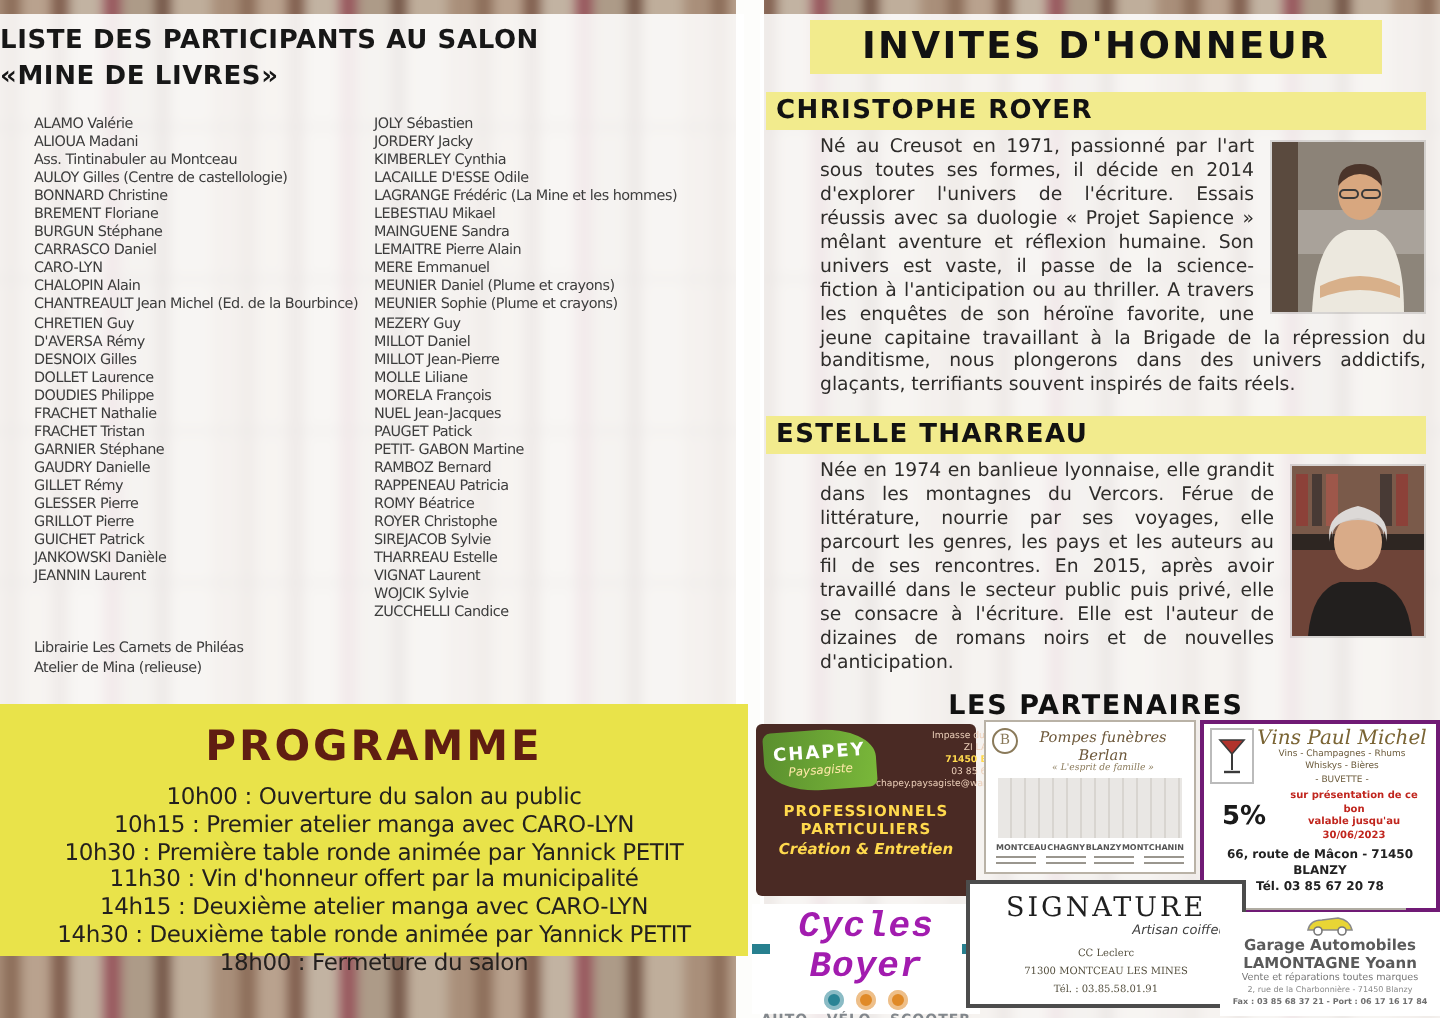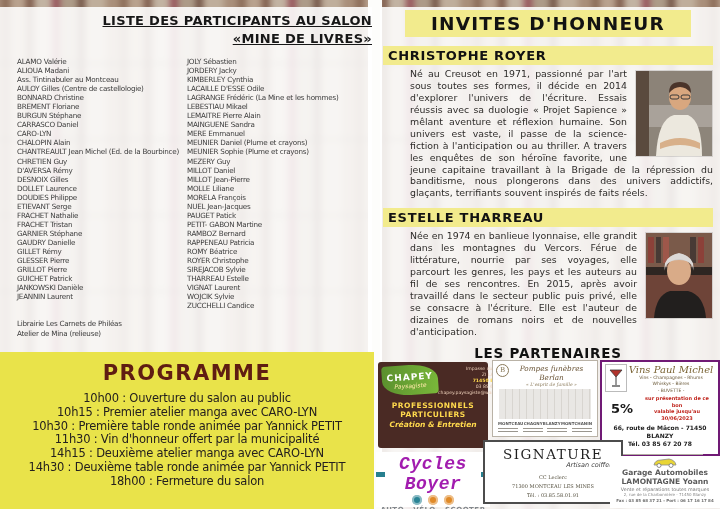--- a/index.html
+++ b/index.html
@@ -12,32 +12,32 @@
       repeating-linear-gradient(0deg, rgba(55,38,28,.30) 0 3px, rgba(0,0,0,0) 3px 76px),
       repeating-linear-gradient(90deg,#a98f7a 0 14px,#8a6b57 14px 22px,#b9a28e 22px 38px,
         #7d5a4a 38px 46px,#c2b3a2 46px 64px,#96525a 64px 72px,#ad9b88 72px 90px,
         #6e4f41 90px 97px,#bfae9b 97px 118px);
     filter:blur(3px);}
   .panel-left{position:absolute;left:0;top:7px;width:372px;height:345px;background:rgba(255,255,255,.88);}
   .panel-right{position:absolute;left:380px;top:7px;width:340px;height:502px;background:rgba(255,255,255,.87);}
   .divider{position:absolute;left:368px;top:0;width:14px;height:509px;background:#fdfdfb;}
 
   
-  .participants-title{position:absolute;top:12px;left:0;width:372px;text-align:right;
-    font-weight:bold;font-size:13px;line-height:1.35;letter-spacing:.3px;color:#171717;text-decoration:underline;}
+  .participants-title{position:absolute;top:12px;left:0;width:372px;text-align:left;
+    font-weight:bold;font-size:13px;line-height:1.35;letter-spacing:.3px;color:#171717;}
   ul.names{list-style:none;margin:0;padding:0;position:absolute;top:57px;
     font-size:7.2px;line-height:9.05px;letter-spacing:-.25px;color:#3c3c3c;white-space:nowrap;}
   ul.names li{height:9.05px;}
   .col1{left:17px;width:168px;}
   .col2{left:187px;width:182px;}
   .col1-footer{position:absolute;top:319px;left:17px;font-size:7.2px;line-height:9.5px;
     letter-spacing:-.25px;color:#3c3c3c;list-style:none;margin:0;padding:0;white-space:nowrap;}
 
   
-  .programme{position:absolute;left:0;top:352px;width:374px;height:157px;
+  .programme{position:absolute;left:0;top:352px;width:374px;height:126px;
     background:var(--yellow,#e9e34a);}
   .programme-title{margin-top:9px;text-align:center;font-size:21px;font-weight:800;
     letter-spacing:1.5px;color:var(--prog-title,#5f1d12);}
   .programme-list{margin-top:7px;text-align:center;font-size:11.5px;line-height:13.8px;
     letter-spacing:-.2px;color:#24201e;}
 
   
   .right-content{position:absolute;left:383px;top:0;width:330px;}
   .invites-title{margin-top:10px;text-align:center;}
   .invites-title span{display:inline-block;background:var(--highlight,#f2eb8d);
@@ -152,41 +152,40 @@
       <li>BURGUN Stéphane</li>
       <li>CARRASCO Daniel</li>
       <li>CARO-LYN</li>
       <li>CHALOPIN Alain</li>
       <li>CHANTREAULT Jean Michel (Ed. de la Bourbince)</li>
       <li>CHRETIEN Guy</li>
       <li>D'AVERSA Rémy</li>
       <li>DESNOIX Gilles</li>
       <li>DOLLET Laurence</li>
       <li>DOUDIES Philippe</li>
-      <li>ETIEVANT Serge</li>
       <li>FRACHET Nathalie</li>
       <li>FRACHET Tristan</li>
       <li>GARNIER Stéphane</li>
       <li>GAUDRY Danielle</li>
       <li>GILLET Rémy</li>
       <li>GLESSER Pierre</li>
       <li>GRILLOT Pierre</li>
       <li>GUICHET Patrick</li>
       <li>JANKOWSKI Danièle</li>
       <li>JEANNIN Laurent</li>
     </ul>
   <ul class="names col2">
       <li>JOLY Sébastien</li>
       <li>JORDERY Jacky</li>
       <li>KIMBERLEY Cynthia</li>
       <li>LACAILLE D'ESSE Odile</li>
       <li>LAGRANGE Frédéric (La Mine et les hommes)</li>
       <li>LEBESTIAU Mikael</li>
+      <li>MAINGUENE Sandra</li>
       <li>LEMAITRE Pierre Alain</li>
-      <li>MAINGUENE Sandra</li>
       <li>MERE Emmanuel</li>
       <li>MEUNIER Daniel (Plume et crayons)</li>
       <li>MEUNIER Sophie (Plume et crayons)</li>
       <li>MEZERY Guy</li>
       <li>MILLOT Daniel</li>
       <li>MILLOT Jean-Pierre</li>
       <li>MOLLE Liliane</li>
       <li>MORELA François</li>
       <li>NUEL Jean-Jacques</li>
       <li>PAUGET Patick</li>

